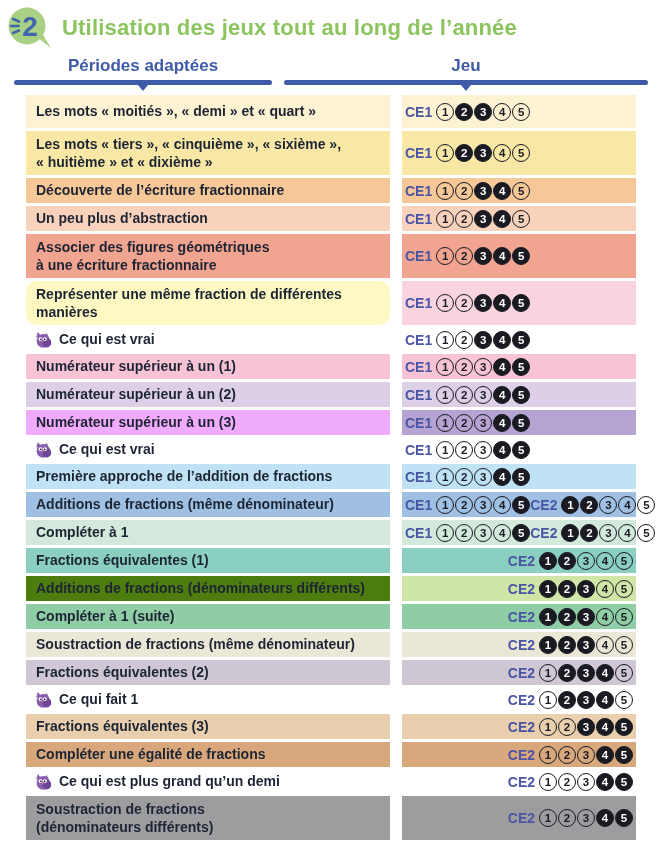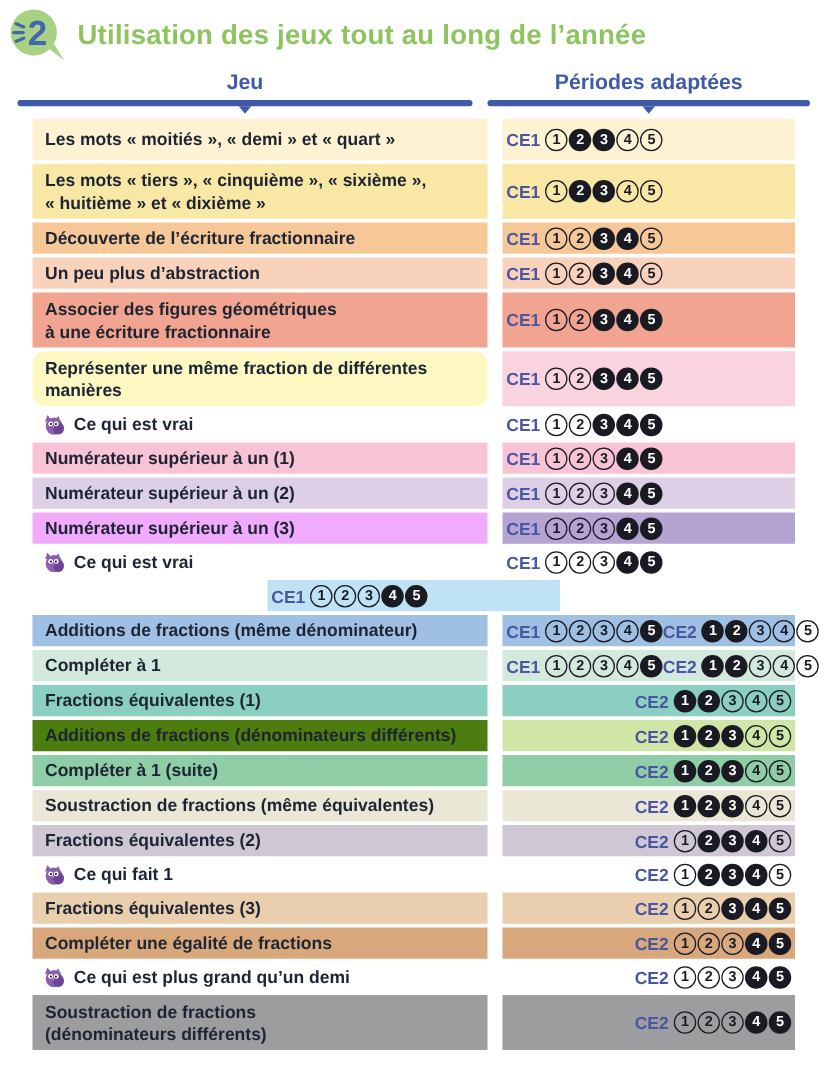--- a/index.html
+++ b/index.html
@@ -64,28 +64,28 @@
         <line x1="11" y1="14" x2="17" y2="16.5"></line>
         <line x1="9" y1="21" x2="16.5" y2="21"></line>
         <line x1="11" y1="28" x2="17" y2="25.5"></line>
       </g>
       <text x="28" y="31" font-size="28" font-weight="bold" fill="#4066ad" text-anchor="middle">2</text>
     </svg>
     <h1 class="page-title">Utilisation des jeux tout au long de l’année</h1>
   </div>
 
   <div class="col-headers">
+    <div class="col-head right">
+      <span class="lbl">Périodes adaptées</span>
+      <div class="bar">
+          <div class="tri"></div>
+        </div>
+    </div>
     <div class="col-head left">
       <span class="lbl">Jeu</span>
-      <div class="bar">
-          <div class="tri"></div>
-        </div>
-    </div>
-    <div class="col-head right">
-      <span class="lbl">Périodes adaptées</span>
       <div class="bar">
           <div class="tri"></div>
         </div>
     </div>
   </div>
 
   <div id="rows">
       <div class="row">
         <div class="cell-left" style="background: rgb(253, 243, 210);">
           <div class="game-text">Les mots « moitiés », « demi » et « quart »</div>
@@ -267,20 +267,23 @@
             <span class="plabel">CE1</span>
             <span class="pc">1</span>
             <span class="pc">2</span>
             <span class="pc">3</span>
             <span class="pc filled">4</span>
             <span class="pc filled">5</span>
           </span>
         </div>
       </div>
       <div class="row">
+        <div class="cell-left" style="background: rgb(191, 227, 244);">
+          <div class="game-text">Première approche de l’addition de fractions</div>
+        </div>
         <div class="cell-right" style="background: rgb(191, 227, 244); justify-content: flex-start;">
           <span class="pgroup">
             <span class="plabel">CE1</span>
             <span class="pc">1</span>
             <span class="pc">2</span>
             <span class="pc">3</span>
             <span class="pc filled">4</span>
             <span class="pc filled">5</span>
           </span>
         </div>
@@ -371,21 +374,21 @@
             <span class="pc filled">1</span>
             <span class="pc filled">2</span>
             <span class="pc filled">3</span>
             <span class="pc">4</span>
             <span class="pc">5</span>
           </span>
         </div>
       </div>
       <div class="row">
         <div class="cell-left" style="background: rgb(235, 231, 214);">
-          <div class="game-text">Soustraction de fractions (même équivalentes)</div>
+          <div class="game-text">Soustraction de fractions (même dénominateur)</div>
         </div>
         <div class="cell-right" style="background: rgb(235, 231, 214); justify-content: flex-end;">
           <span class="pgroup">
             <span class="plabel">CE2</span>
             <span class="pc filled">1</span>
             <span class="pc filled">2</span>
             <span class="pc filled">3</span>
             <span class="pc">4</span>
             <span class="pc">5</span>
           </span>

